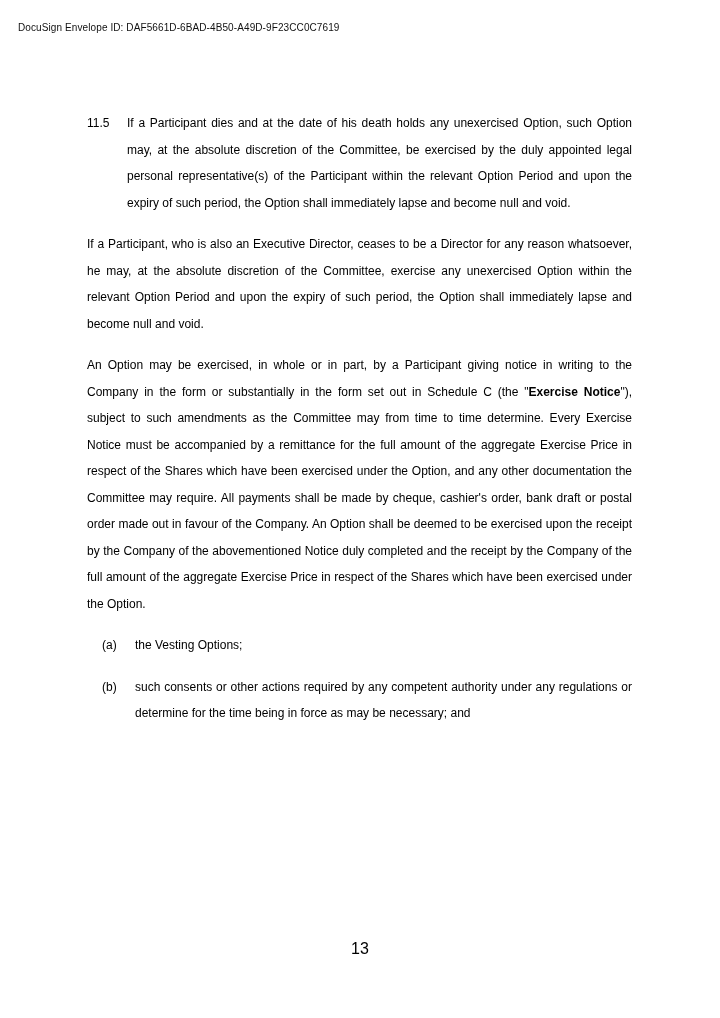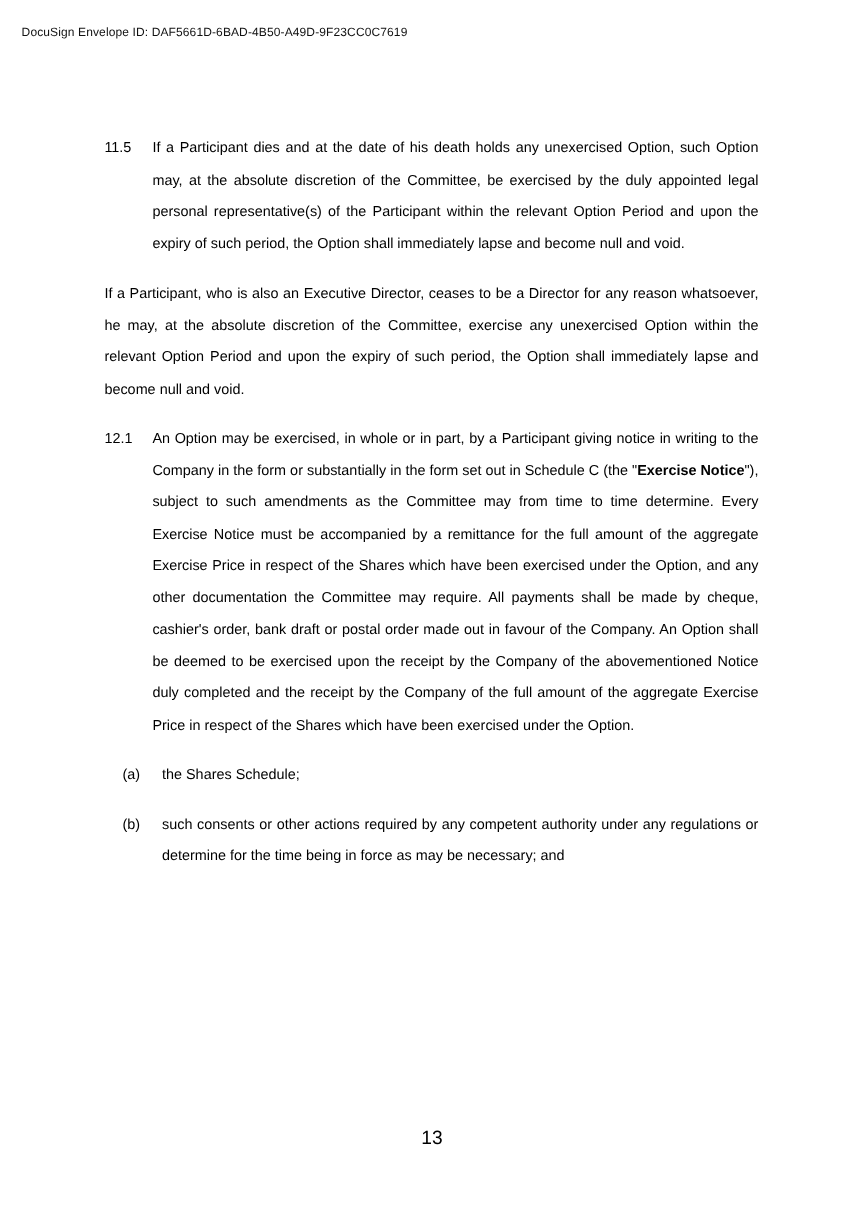--- a/index.html
+++ b/index.html
@@ -65,26 +65,25 @@
 
   <div class="content">
       <div class="para">
         <div class="num">11.5</div>
         <div class="txt"><span>If a Participant dies and at the date of his death holds any unexercised Option, such Option may, at the absolute discretion of the Committee, be exercised by the duly appointed legal personal representative(s) of the Participant within the relevant Option Period and upon the expiry of such period, the Option shall immediately lapse and become null and void.</span></div>
       </div>
       <div class="para">
         <div class="txt"><span>If a Participant, who is also an Executive Director, ceases to be a Director for any reason whatsoever, he may, at the absolute discretion of the Committee, exercise any unexercised Option within the relevant Option Period and upon the expiry of such period, the Option shall immediately lapse and become null and void.</span></div>
       </div>
       <div class="para">
-        <div class="num">12.1</div>
         <div class="txt"><span>An Option may be exercised, in whole or in part, by a Participant giving notice in writing to the Company in the form or substantially in the form set out in Schedule C (the "</span><span class="b">Exercise Notice</span><span>"), subject to such amendments as the Committee may from time to time determine. Every Exercise Notice must be accompanied by a remittance for the full amount of the aggregate Exercise Price in respect of the Shares which have been exercised under the Option, and any other documentation the Committee may require. All payments shall be made by cheque, cashier's order, bank draft or postal order made out in favour of the Company. An Option shall be deemed to be exercised upon the receipt by the Company of the abovementioned Notice duly completed and the receipt by the Company of the full amount of the aggregate Exercise Price in respect of the Shares which have been exercised under the Option.</span></div>
       </div>
       <div class="para sub">
         <div class="num">(a)</div>
-        <div class="txt"><span>the Shares Schedule;</span></div>
+        <div class="txt"><span>the Vesting Options;</span></div>
       </div>
       <div class="para sub">
         <div class="num">(b)</div>
         <div class="txt"><span>such consents or other actions required by any competent authority under any regulations or determine for the time being in force as may be necessary; and</span></div>
       </div>
     </div>
 
   <div class="footer">13</div>
 </div>
 

